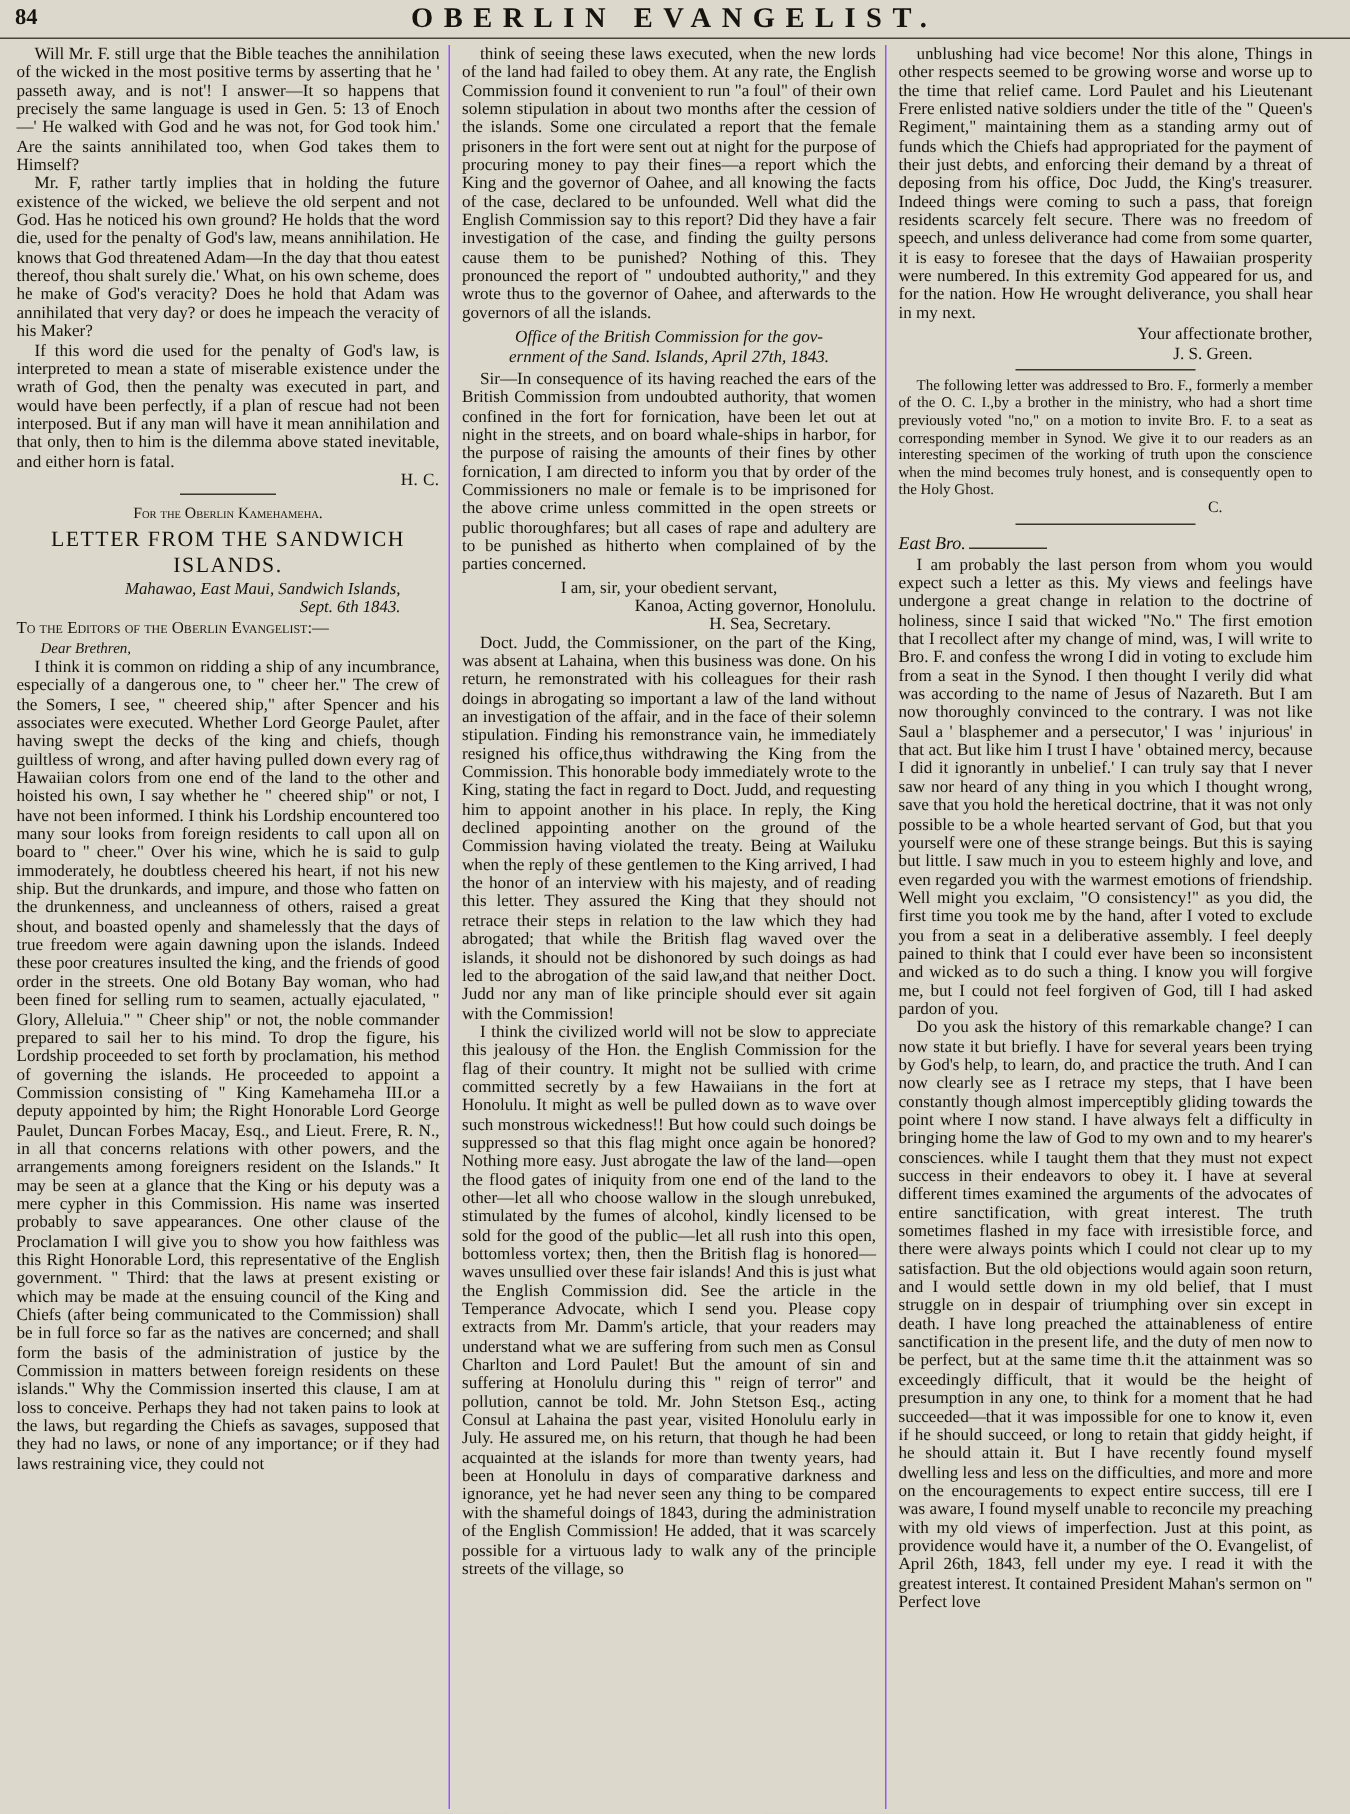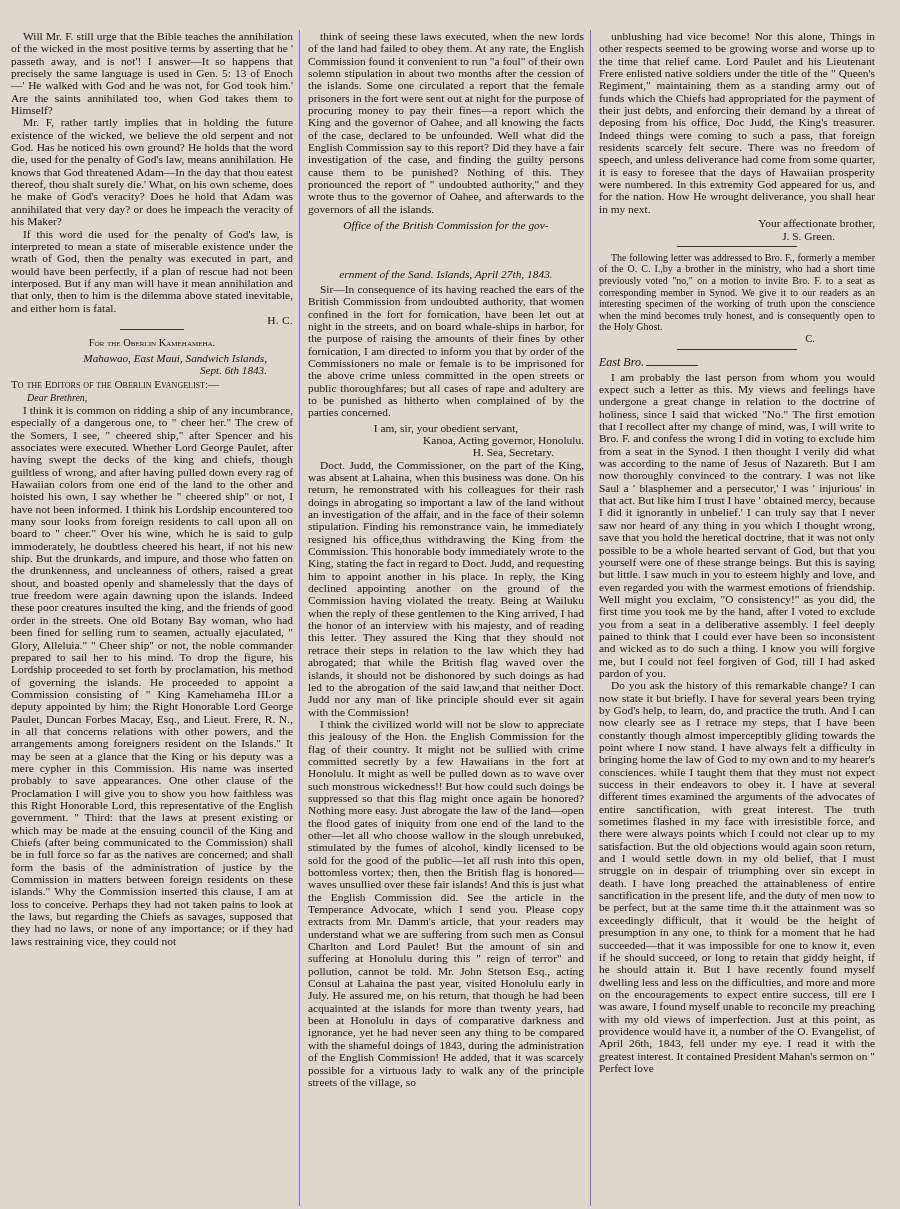--- a/index.html
+++ b/index.html
@@ -127,21 +127,21 @@
     text-indent: 0;
     font-variant: small-caps;
     margin-top: 2px;
   }
   .salut {
     font-style: italic;
     text-indent: 16px;
     font-size: 10px;
     margin-top: 1px;
   }
-  .it { font-style: italic; margin-top: 36px; }
+  .it { font-style: italic; }
   .note {
     font-size: 10px;
     line-height: 11.6px;
     text-indent: 12px;
     text-align: justify;
     margin-top: 4px;
   }
   .dearbro {
     font-style: italic;
     font-size: 12px;
@@ -162,30 +162,36 @@
     left: 0;
     width: 900px;
     height: 4px;
   }
 </style>
 </head>
 <body>
 
 <div class="page">
 
+  <div class="masthead">
+    <span class="pagenum">84</span>
+    <span class="title">OBERLIN EVANGELIST.</span>
+    <span class="spacer"></span>
+  </div>
 
   <div class="columns">
 
     <div class="col">
       <p>Will Mr. F. still urge that the Bible teaches the annihilation of the wicked in the most positive terms by asserting that he ' passeth away, and is not'!  I answer—It so happens that precisely the same language is used in Gen. 5: 13 of Enoch—' He walked with God and he was not, for God took him.'  Are the saints annihilated too, when God takes them to Himself?</p>
       <p>Mr. F, rather tartly implies that in holding the future existence of the wicked, we believe the old serpent and not God.  Has he noticed his own ground?  He holds that the word die, used for the penalty of God's law, means annihilation.  He knows that God threatened Adam—In the day that thou eatest thereof, thou shalt surely die.'  What, on his own scheme, does he make of God's veracity?  Does he hold that Adam was annihilated that very day? or does he impeach the veracity of his Maker?</p>
       <p>If this word die used for the penalty of God's law, is interpreted to mean a state of miserable existence under the wrath of God, then the penalty was executed in part, and would have been perfectly, if a plan of rescue had not been interposed.  But if any man will have it mean annihilation and that only, then to him is the dilemma above stated inevitable, and either horn is fatal.</p>
       <p class="sig">H. C.</p>
       <div class="rule-short"></div>
       <p class="hdr-small">For the Oberlin Kamehameha.</p>
+      <h2 class="letter-title">LETTER FROM THE SANDWICH ISLANDS.</h2>
       <p class="place-right brace">Mahawao, East Maui, Sandwich Islands,</p>
       <p class="place-right brace">Sept. 6th 1843.</p>
       <p class="addr">To the Editors of the Oberlin Evangelist:—</p>
       <p class="salut">Dear Brethren,</p>
       <p>I think it is common on ridding a ship of any incumbrance, especially of a dangerous one, to " cheer her."  The crew of the Somers, I see, " cheered ship," after Spencer and his associates were executed.  Whether Lord George Paulet, after having swept the decks of the king and chiefs, though guiltless of wrong, and after having pulled down every rag of Hawaiian colors from one end of the land to the other and hoisted his own, I say whether he " cheered ship" or not, I have not been informed.  I think his Lordship encountered too many sour looks from foreign residents to call upon all on board to " cheer."  Over his wine, which he is said to gulp immoderately, he doubtless cheered his heart, if not his new ship.  But the drunkards, and impure, and those who fatten on the drunkenness, and uncleanness of others, raised a great shout, and boasted openly and shamelessly that the days of true freedom were again dawning upon the islands.  Indeed these poor creatures insulted the king, and the friends of good order in the streets.  One old Botany Bay woman, who had been fined for selling rum to seamen, actually ejaculated, " Glory, Alleluia." " Cheer ship" or not, the noble commander prepared to sail her to his mind.  To drop the figure, his Lordship proceeded to set forth by proclamation, his method of governing the islands.  He proceeded to appoint a Commission consisting of " King Kamehameha III.or a deputy appointed by him; the Right Honorable Lord George Paulet, Duncan Forbes Macay, Esq., and Lieut. Frere, R. N., in all that concerns relations with other powers, and the arrangements among foreigners resident on the Islands."  It may be seen at a glance that the King or his deputy was a mere cypher in this Commission.  His name was inserted probably to save appearances.  One other clause of the Proclamation I will give you to show you how faithless was this Right Honorable Lord, this representative of the English government.  " Third: that the laws at present existing or which may be made at the ensuing council of the King and Chiefs (after being communicated to the Commission) shall be in full force so far as the natives are concerned; and shall form the basis of the administration of justice by the Commission in matters between foreign residents on these islands."  Why the Commission inserted this clause, I am at loss to conceive.  Perhaps they had not taken pains to look at the laws, but regarding the Chiefs as savages, supposed that they had no laws, or none of any importance; or if they had laws restraining vice, they could not</p>
     </div>
 
     <div class="col">
       <p>think of seeing these laws executed, when the new lords of the land had failed to obey them.  At any rate, the English Commission found it convenient to run "a foul" of their own solemn stipulation in about two months after the cession of the islands.  Some one circulated a report that the female prisoners in the fort were sent out at night for the purpose of procuring money to pay their fines—a report which the King and the governor of Oahee, and all knowing the facts of the case, declared to be unfounded.  Well what did the English Commission say to this report?  Did they have a fair investigation of the case, and finding the guilty persons cause them to be punished?  Nothing of this.  They pronounced the report of " undoubted authority," and they wrote thus to the governor of Oahee, and afterwards to the governors of all the islands.</p>
       <p class="center it" style="margin-top:4px;">Office of the British Commission for the gov-</p>

